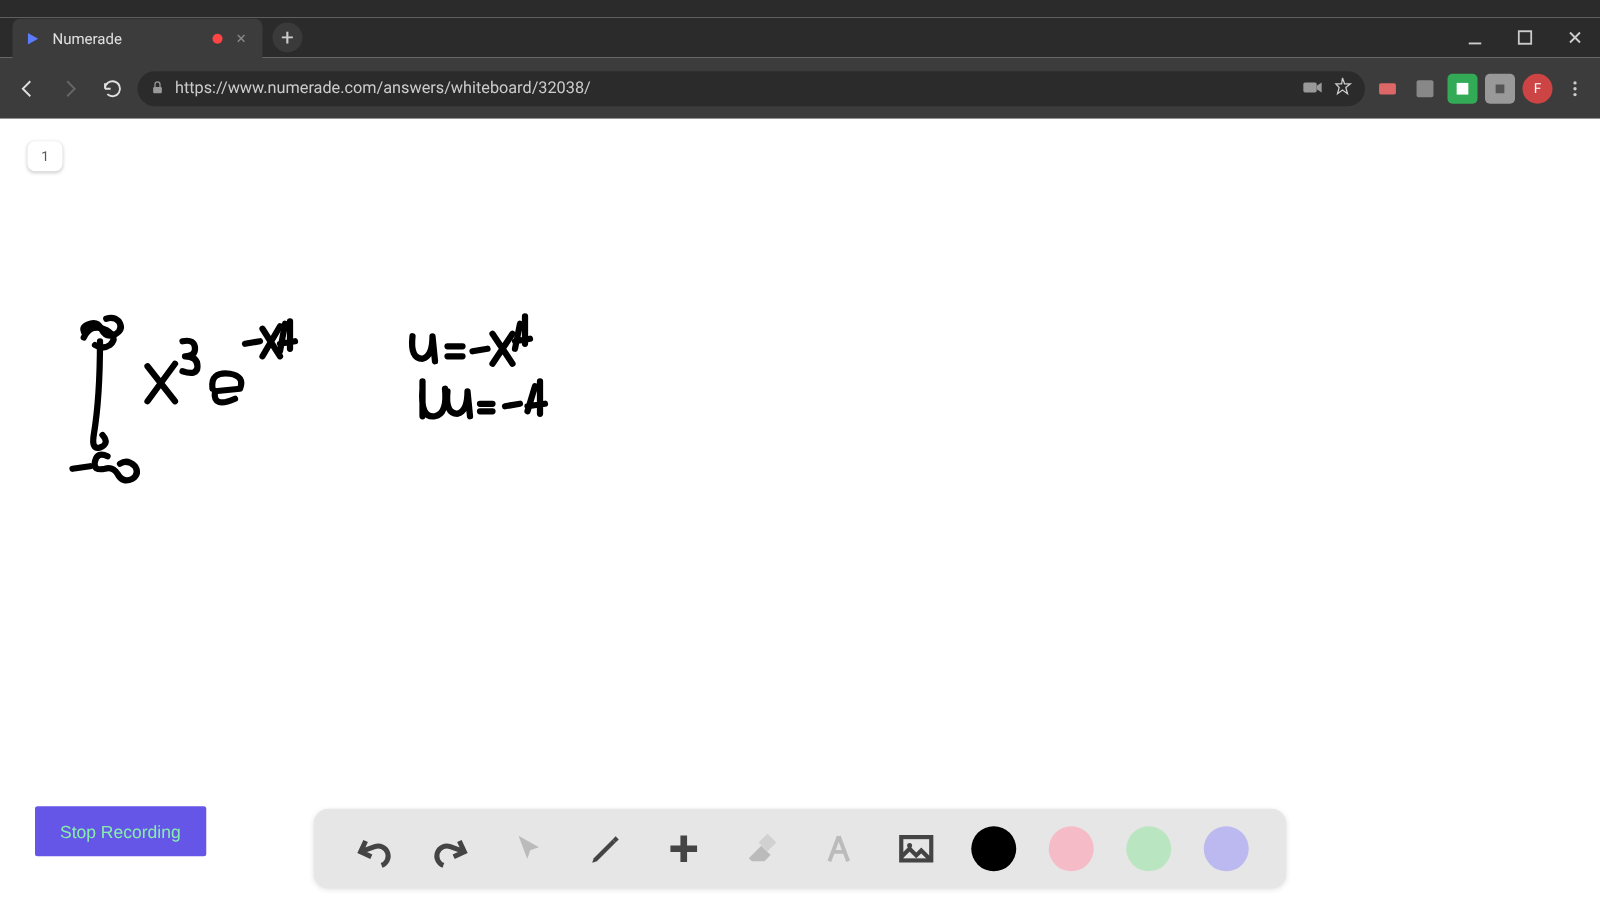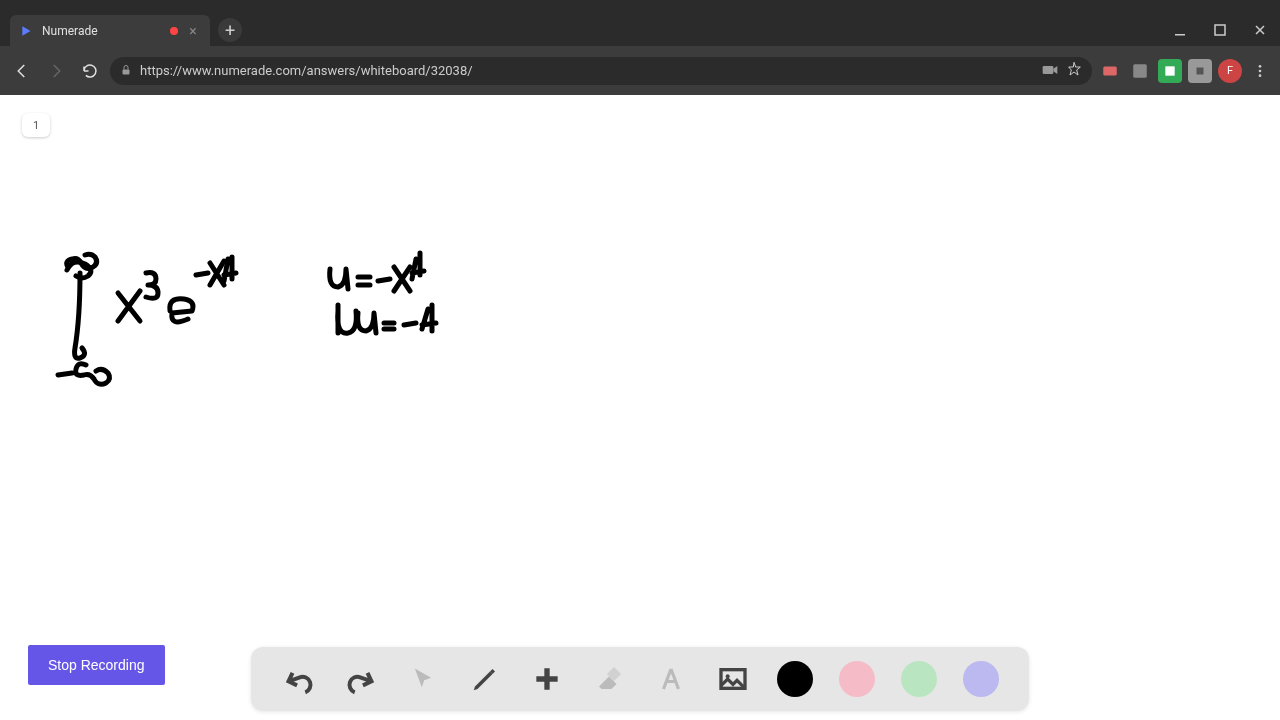--- a/index.html
+++ b/index.html
@@ -28,21 +28,21 @@
 .ext-icon.green { background: #3a5; }
 .ext-icon.gray { background: #999; }
 .ext-icon.red { background: #c44; color: #fff; border-radius: 50%; font-size: 11px; }
 
 .content { position: relative; background: #fff; width: 1280px; height: 638px; }
 
 .page-indicator { position: absolute; top: 18px; left: 22px; width: 28px; height: 24px; border-radius: 6px; box-shadow: 0 1px 3px rgba(0,0,0,0.2); display: flex; align-items: center; justify-content: center; font-size: 11px; color: #555; background: #fff; }
 
 .drawing { position: absolute; top: 0; left: 0; }
 
-.stop-btn { position: absolute; bottom: 48px; left: 28px; background: #6556e8; color: #ffffff; border: none; padding: 12px 20px; font-size: 14px; cursor: pointer; border-radius: 2px; }
+.stop-btn { position: absolute; bottom: 48px; left: 28px; background: #6556e8; color: #86efac; border: none; padding: 12px 20px; font-size: 14px; cursor: pointer; border-radius: 2px; }
 
 .toolbar { position: absolute; bottom: 22px; left: 50%; transform: translateX(-50%); background: #e6e6e6; border-radius: 12px; padding: 14px 30px; display: flex; align-items: center; gap: 26px; box-shadow: 0 1px 4px rgba(0,0,0,0.1); }
 .tool { width: 36px; height: 36px; display: flex; align-items: center; justify-content: center; cursor: pointer; color: #444; }
 .tool.disabled { color: #bbb; }
 .color-swatch { width: 36px; height: 36px; border-radius: 50%; cursor: pointer; }
 .color-black { background: #000; }
 .color-pink { background: #f5bcc8; }
 .color-green { background: #b9e6c1; }
 .color-purple { background: #bcb9f0; }
 </style>

